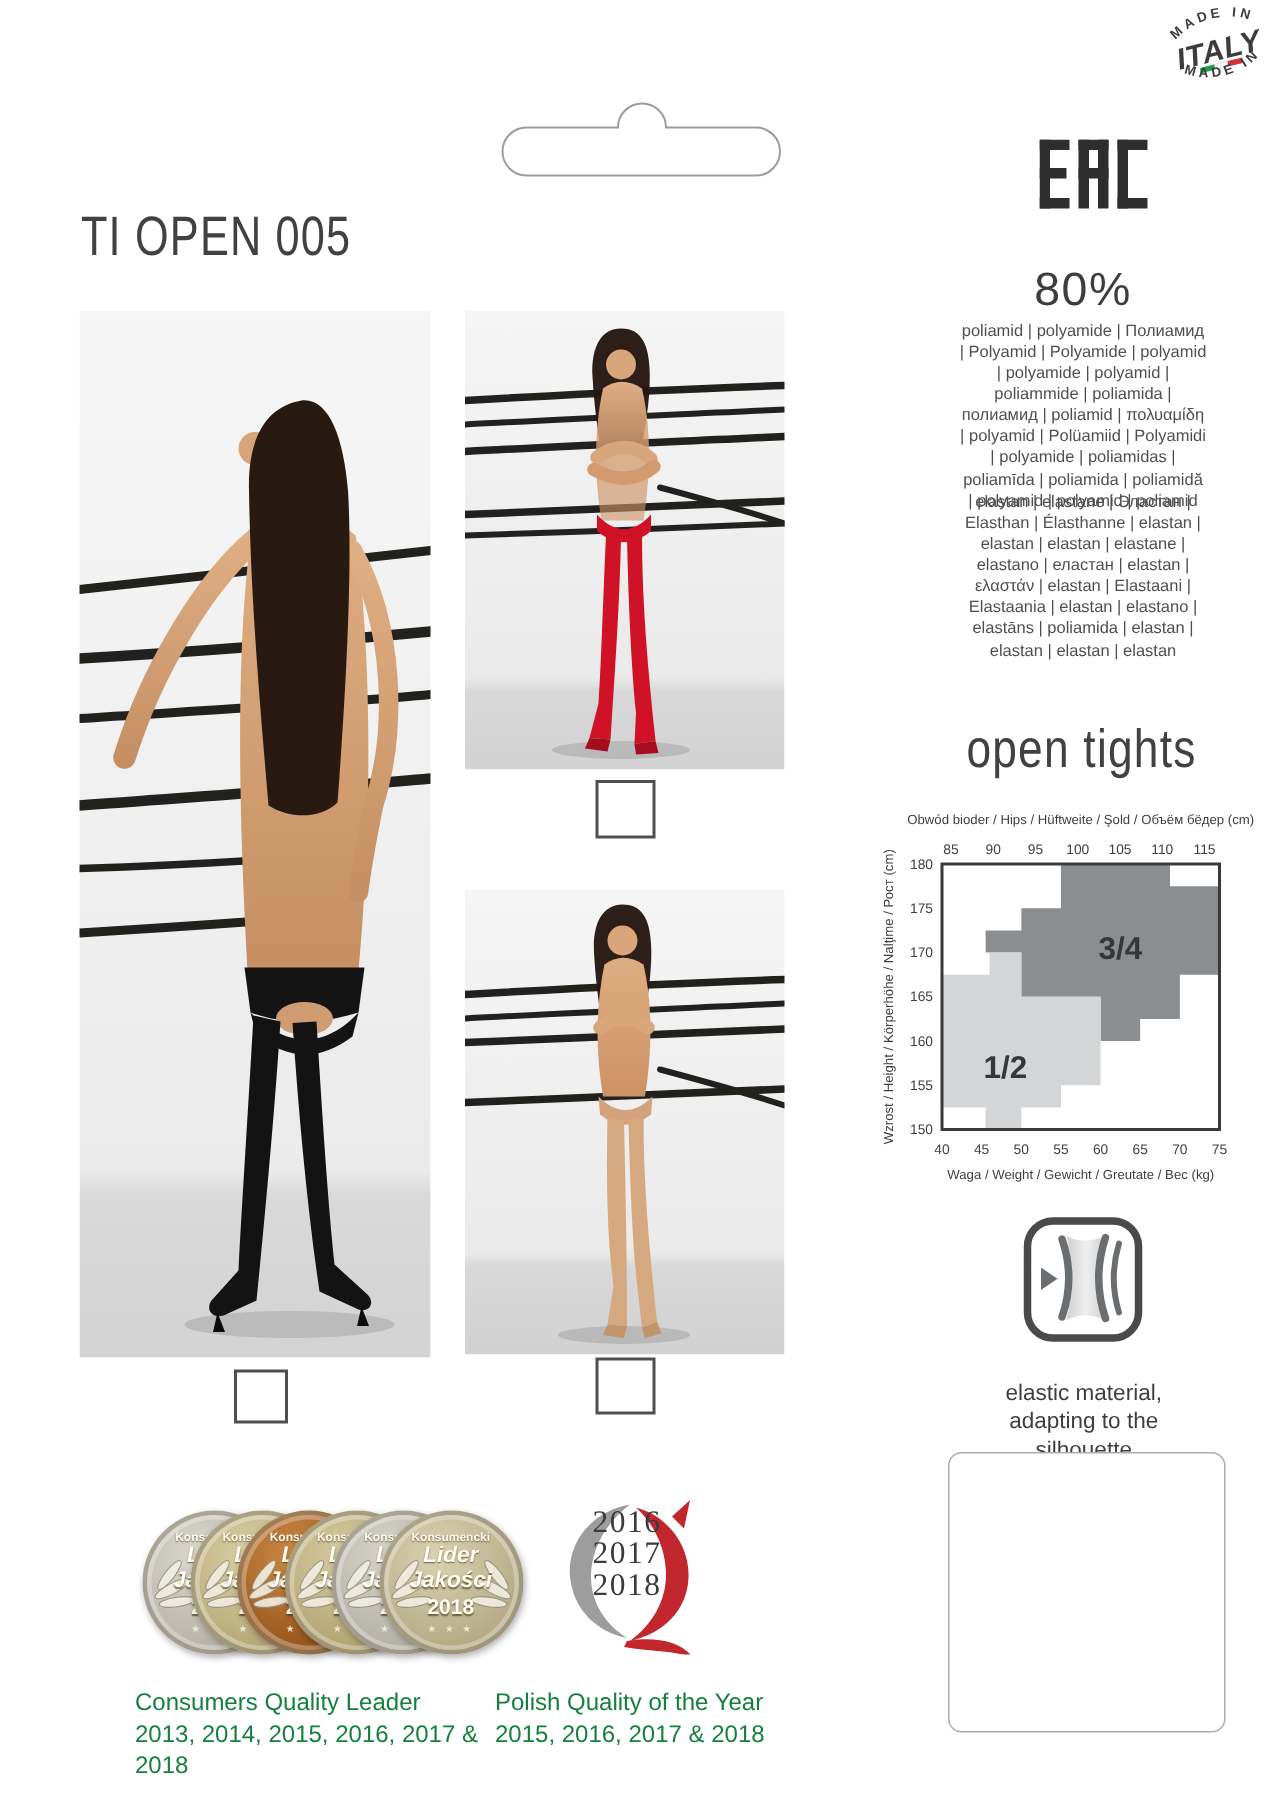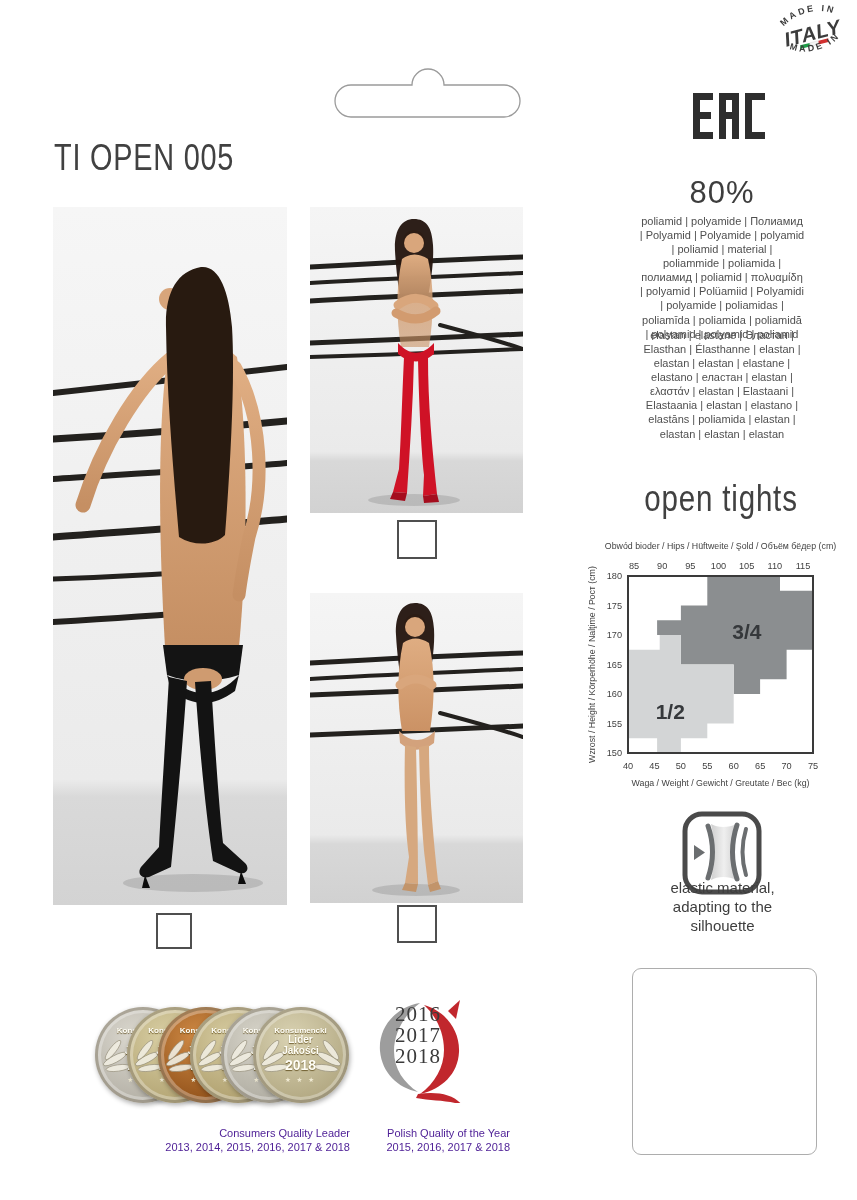--- a/index.html
+++ b/index.html
@@ -16,34 +16,34 @@
   .comp-pct{font-size:31px;color:#3d3d3d;letter-spacing:1px;margin-bottom:3px;}
   .comp-lines div{font-size:11px;line-height:1.28;color:#4f4f4f;}
 
   
   #size-chart text{font-family:"Liberation Sans",sans-serif;fill:#3f3f3f;text-anchor:middle;}
   #size-chart .tick{font-size:9.2px;}
   #size-chart .axis-label{font-size:8.8px;}
   #size-chart .region-label{font-size:21px;font-weight:bold;fill:#35383b;}
 
   .note{white-space:pre-line;text-align:center;font-size:15px;line-height:1.25;color:#3e3e3e;}
-  .caption{white-space:pre-line;text-align:right;font-size:11px;line-height:1.3;color:#4c1d95;}
+  .caption{white-space:pre-line;text-align:left;font-size:16px;line-height:1.3;color:#15803d;}
 
   .checkbox{background:#fff;border:2px solid #4f4f4f;}
   .blank-box{background:#fff;border:1.2px solid #adadad;border-radius:9px;}
 
   
   #medals{width:352px;height:100px;}
   .coin{position:absolute;top:0;width:96px;height:96px;border-radius:50%;
         box-shadow:inset 0 0 0 3px rgba(70,60,30,.32), inset 0 0 0 6px rgba(255,255,255,.3), 1px 2px 5px rgba(0,0,0,.32);}
   .coin-deco{position:absolute;inset:0;width:96px;height:96px;}
   .coin-face{position:absolute;inset:0;display:flex;flex-direction:column;align-items:center;justify-content:center;
              color:#fffef6;text-shadow:0 1px 1px rgba(80,60,10,.75);}
   .coin-t1{font-size:8px;font-weight:bold;}
-  .coin-t2,.coin-t3{font-size:10px;font-weight:bold;line-height:1.08;}
+  .coin-t2,.coin-t3{font-size:15px;font-weight:bold;line-height:1.08;font-style:italic;}
   .coin-yr{font-size:14px;font-weight:bold;margin-top:1px;}
   .coin-st{font-size:6.5px;letter-spacing:2px;margin-top:3px;color:#efe9d2;text-shadow:none;}
 
   
   .pq-years div{font-family:"Liberation Serif",serif;font-size:21px;line-height:21px;color:#3b3b3b;letter-spacing:1px;}
   .pq-name{font-family:"Liberation Serif",serif;font-size:17px;line-height:18px;color:#909090;letter-spacing:4px;text-align:center;}
 </style>
 </head>
 <body>
 
@@ -90,21 +90,21 @@
         <rect x="52" y="0" width="20" height="7"></rect>
       <rect x="52" y="39" width="20" height="7"></rect>
     </g>
   </svg>
 
   <div class="abs comp" style="left:586px;top:155px;">
     <div class="comp-pct">80%</div>
     <div class="comp-lines">
         <div>poliamid | polyamide | Полиамид</div>
         <div>| Polyamid | Polyamide | polyamid</div>
-        <div>| poliamid | material |</div>
+        <div>| polyamide | polyamid |</div>
         <div>poliammide | poliamida |</div>
         <div>полиамид | poliamid | πολυαμίδη</div>
         <div>| polyamid | Polüamiid | Polyamidi</div>
         <div>| polyamide | poliamidas |</div>
         <div>poliamīda | poliamida | poliamidă</div>
         <div>| polyamid | polyamid | poliamid</div>
       </div>
   </div>
 
   <div class="abs comp" style="left:586px;top:308px;">
@@ -163,21 +163,21 @@
           <stop offset="1" stop-color="#cfcfcf"></stop>
       </linearGradient>
     </defs>
     <rect x="4" y="4" width="74" height="78" rx="17" fill="#fff" stroke="#4a4a4a" stroke-width="5"></rect>
     <path d="M30,14 C37,18 47,18 56,14 C52,32 52,52 56,70 C47,66 37,66 30,70 C34,52 34,32 30,14 Z" fill="url(#panelG)"></path>
     <path d="M27,16 Q36,42 27,68" fill="none" stroke="#6b6e70" stroke-width="5" stroke-linecap="round"></path>
     <path d="M56,15 Q47,42 56,69" fill="none" stroke="#6b6e70" stroke-width="5" stroke-linecap="round"></path>
     <path d="M65,19 Q58,42 65,65" fill="none" stroke="#6b6e70" stroke-width="4" stroke-linecap="round"></path>
     <path d="M13,35 L13,50 L24,42.5 Z" fill="#6b6e70"></path>
   </svg>
-  <div class="abs note" style="left:630px;top:879px;width:185px;">elastic material,
+  <div class="abs note" style="left:630px;top:920px;width:185px;">elastic material,
 adapting to the
 silhouette</div>
 
   <div class="abs blank-box" style="left:632px;top:968px;width:183px;height:185px;"></div>
 
   <svg class="abs" style="left:53px;top:207px;" width="234" height="698" viewBox="0 0 234 698">
     <defs>
       <linearGradient id="bgA" x1="0" y1="0" x2="0" y2="1">
         <stop offset="0" stop-color="#f6f6f6"></stop>
           <stop offset=".82" stop-color="#ebebeb"></stop>

